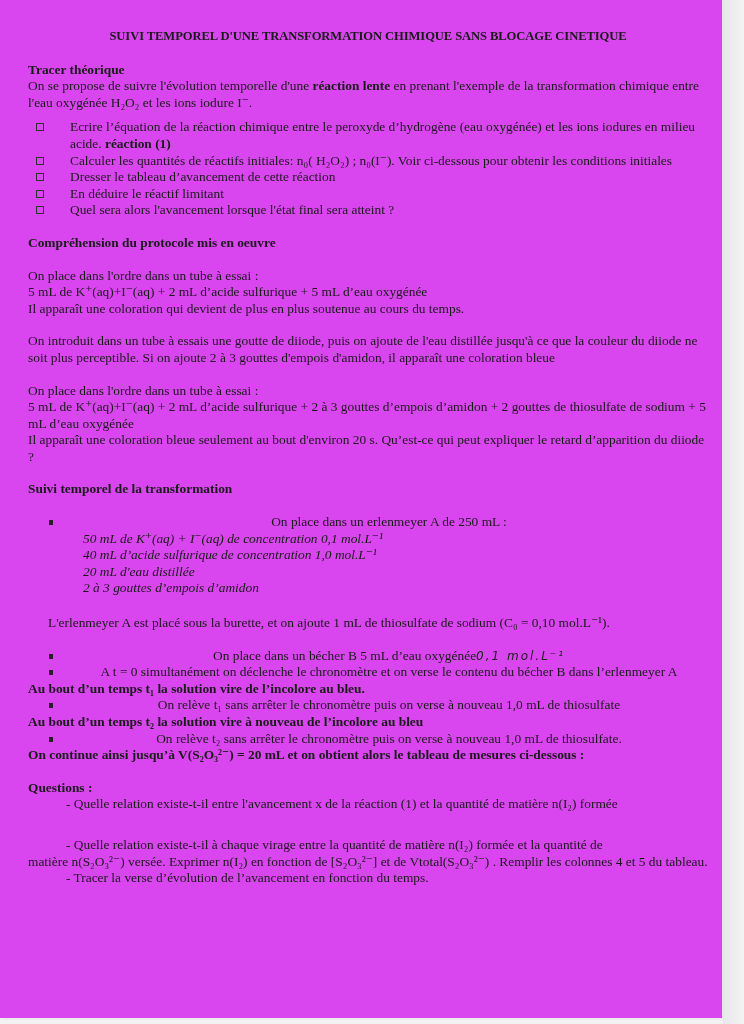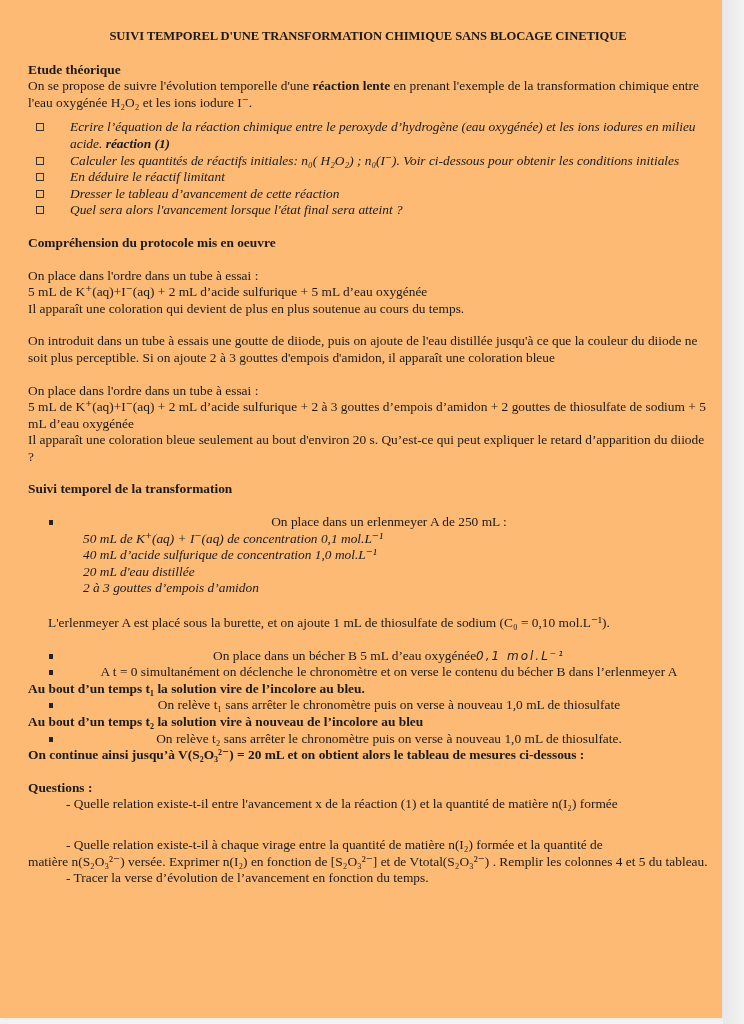--- a/index.html
+++ b/index.html
@@ -5,42 +5,42 @@
   html, body { margin: 0; padding: 0; }
   body {
     width: 744px; height: 1024px; overflow: hidden;
     background: #f2f2f3;
     font-family: "Liberation Serif", "DejaVu Serif", serif;
     color: #1a1a1a;
   }
   .page {
     position: absolute; left: 0; top: 0;
     width: 722px; height: 1018px;
-    background: #fdba74;
+    background: #d946ef;
     box-shadow: 2px 0 3px rgba(0,0,0,0.08);
     border-right: 1px solid #e4e4e6;
   }
   .edge {
     position: absolute; left: 723px; top: 0; width: 21px; height: 1024px;
     background: linear-gradient(to right, #e8e8ea, #f3f3f4);
   }
   .content {
     position: absolute; left: 28px; top: 28px; width: 680px;
     font-size: 13.4px; line-height: 16.6px;
   }
   .title {
     text-align: center; font-weight: bold; font-size: 12.6px;
     margin: 0 0 17px 0; letter-spacing: -0.1px;
   }
   .h { font-weight: bold; margin: 0; }
   p { margin: 0; }
   .gap { height: 16px; }
   .gap-s { height: 8px; }
   ul { margin: 0; padding: 0; list-style: none; }
-  ul.sq li { position: relative; padding-left: 42px; font-style: italic; }
+  ul.sq li { position: relative; padding-left: 42px; }
   ul.sq li .bul {
     position: absolute; left: 8px; top: 4px; width: 6px; height: 6px;
     border: 1px solid #333; background: transparent;
   }
   ul.dot li { position: relative; padding-left: 42px; text-align: center; }
   ul.dot li .bul {
     position: absolute; left: 21px; top: 6px; width: 4px; height: 5px;
     background: #222;
   }
   .indent { padding-left: 55px; font-style: italic; }
@@ -53,28 +53,28 @@
 </style>
 </head>
 <body>
 
 <div class="page">
   <div class="content">
 
     <p class="title">SUIVI TEMPOREL D'UNE TRANSFORMATION CHIMIQUE SANS BLOCAGE CINETIQUE</p>
 
     <section>
-      <p class="h">Etude théorique</p>
+      <p class="h">Tracer théorique</p>
       <p><span>On se propose de suivre l'évolution temporelle d'une </span><b>réaction lente</b><span> en prenant l'exemple de la transformation chimique entre l'eau oxygénée H₂O₂ et les ions iodure I⁻.</span></p>
       <div class="gap-s"></div>
       <ul class="sq">
         <li><span class="bul"></span><span>Ecrire l’équation de la réaction chimique entre le peroxyde d’hydrogène (eau oxygénée) et les ions iodures en milieu acide. </span><b>réaction (1)</b></li>
         <li><span class="bul"></span><span>Calculer les quantités de réactifs initiales: n₀( H₂O₂) ; n₀(I⁻). Voir ci-dessous pour obtenir les conditions initiales</span></li>
+        <li><span class="bul"></span><span> Dresser le tableau d’avancement de cette réaction</span></li>
         <li><span class="bul"></span><span>En déduire le réactif limitant</span></li>
-        <li><span class="bul"></span><span> Dresser le tableau d’avancement de cette réaction</span></li>
         <li><span class="bul"></span><span>Quel sera alors l'avancement lorsque l'état final sera atteint ?</span></li>
       </ul>
     </section>
 
     <div class="gap"></div>
 
     <section>
       <p class="h">Compréhension du protocole mis en oeuvre</p>
       <div class="gap"></div>
       <p>On place dans l'ordre dans un tube à essai :</p>

